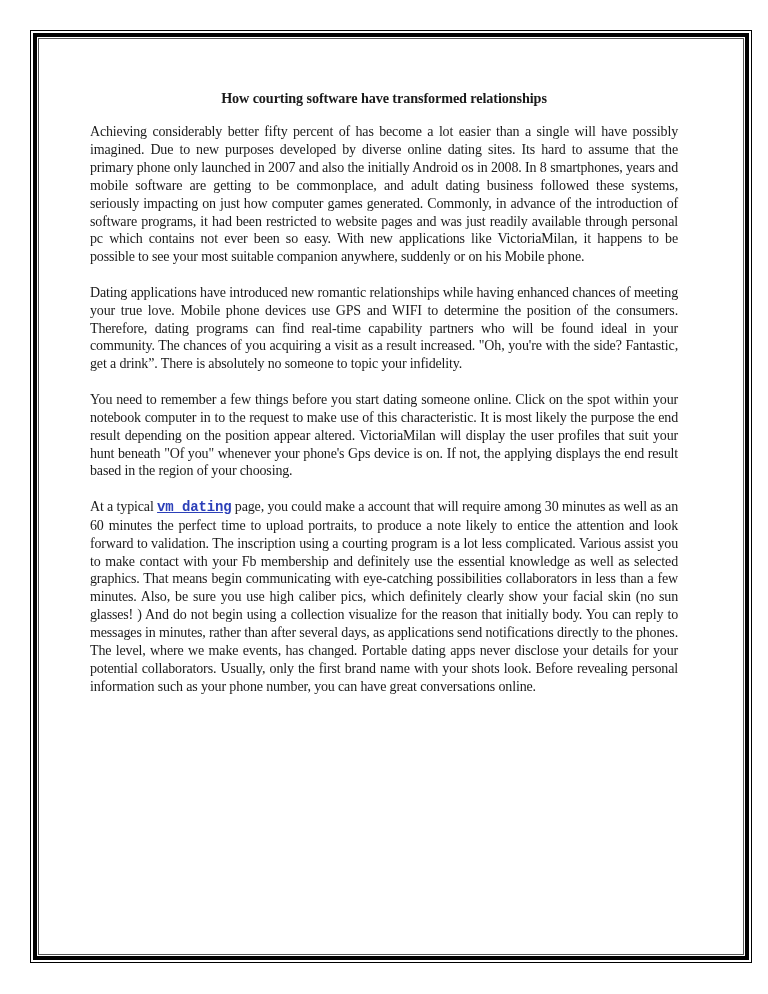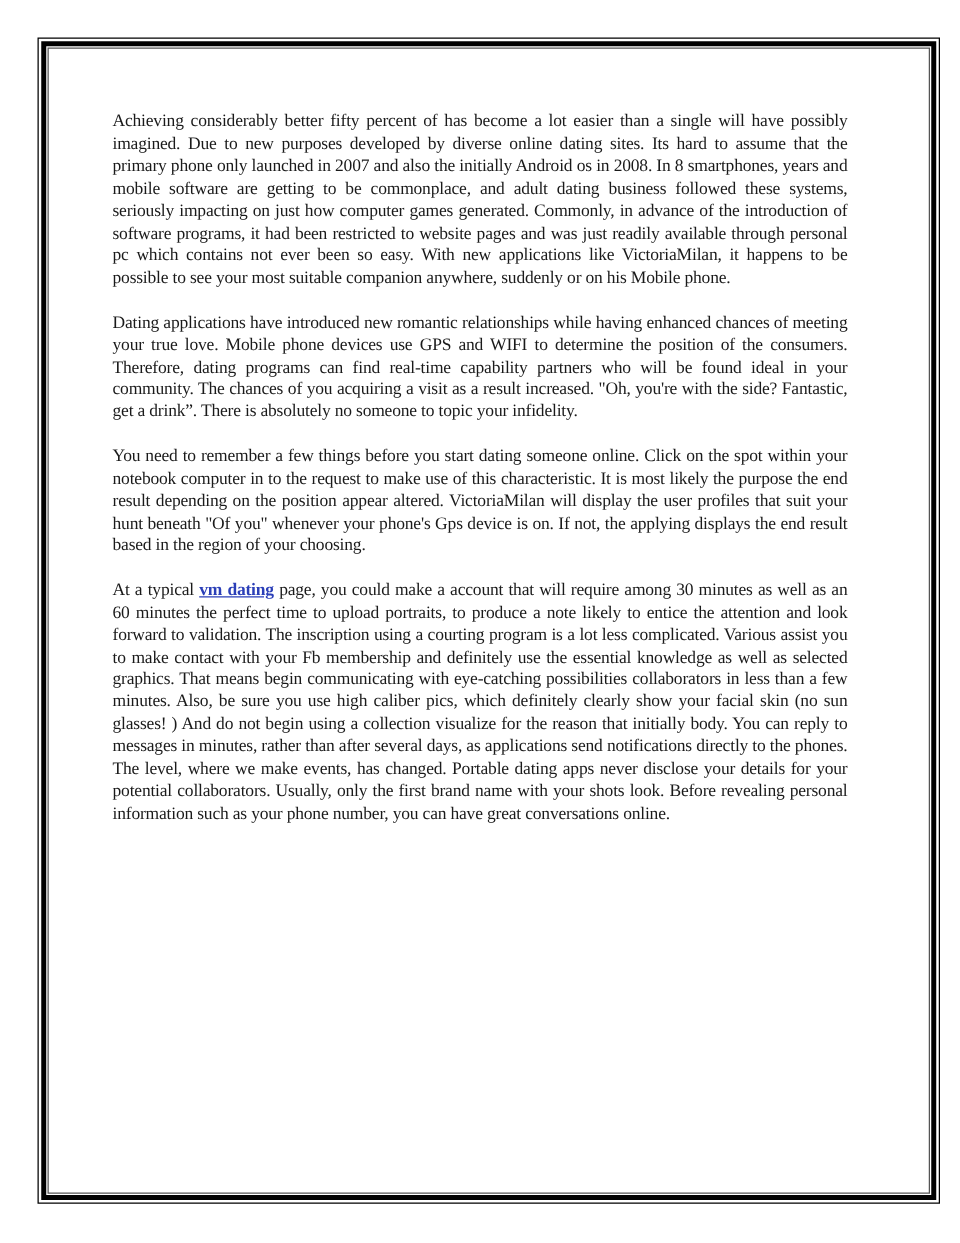--- a/index.html
+++ b/index.html
@@ -24,31 +24,32 @@
   }
   .doc-title {
     text-align: center; font-weight: bold; font-size: 14.2px; line-height: 18px;
     margin: 0 0 16px 0; letter-spacing: -0.1px;
   }
   .para {
     text-align: justify; font-size: 14px; line-height: 17.9px; margin: 0 0 17.5px 0;
     letter-spacing: -0.15px;
   }
   .link {
-    color: #2b3fb8; font-weight: bold; text-decoration: underline; cursor: pointer;
+    color: #2b3fb8; font-weight: bold; text-decoration: underline; cursor: pointer; font-family: Liberation Mono, monospace;
   }
 </style>
 </head>
 <body>
 
 <div class="page-frame">
   <div class="page-frame-inner">
     <div class="page-frame-inner2"></div>
   </div>
 </div>
 
 <div class="content">
+  <h1 class="doc-title">How courting software have transformed relationships</h1>
 
   <p class="para">Achieving considerably better fifty percent of has become a lot easier than a single will have possibly imagined. Due to new purposes developed by diverse online dating sites. Its hard to assume that the primary phone only launched in 2007 and also the initially Android os in 2008. In 8 smartphones, years and mobile software are getting to be commonplace, and adult dating business followed these systems, seriously impacting on just how computer games generated. Commonly, in advance of the introduction of software programs, it had been restricted to website pages and was just readily available through personal pc which contains not ever been so easy. With new applications like VictoriaMilan, it happens to be possible to see your most suitable companion anywhere, suddenly or on his Mobile phone.</p>
   <p class="para">Dating applications have introduced new romantic relationships while having enhanced chances of meeting your true love. Mobile phone devices use GPS and WIFI to determine the position of the consumers. Therefore, dating programs can find real-time capability partners who will be found ideal in your community. The chances of you acquiring a visit as a result increased. "Oh, you're with the side? Fantastic, get a drink”. There is absolutely no someone to topic your infidelity.</p>
   <p class="para">You need to remember a few things before you start dating someone online. Click on the spot within your notebook computer in to the request to make use of this characteristic. It is most likely the purpose the end result depending on the position appear altered. VictoriaMilan will display the user profiles that suit your hunt beneath "Of you" whenever your phone's Gps device is on. If not, the applying displays the end result based in the region of your choosing.</p>
   <p class="para"><span>At a typical </span><a class="link" style="color: rgb(43, 63, 184);">vm dating</a><span> page, you could make a account that will require among 30 minutes as well as an 60 minutes the perfect time to upload portraits, to produce a note likely to entice the attention and look forward to validation. The inscription using a courting program is a lot less complicated. Various assist you to make contact with your Fb membership and definitely use the essential knowledge as well as selected graphics. That means begin communicating with eye-catching possibilities collaborators in less than a few minutes. Also, be sure you use high caliber pics, which definitely clearly show your facial skin (no sun glasses! ) And do not begin using a collection visualize for the reason that initially body. You can reply to messages in minutes, rather than after several days, as applications send notifications directly to the phones. The level, where we make events, has changed. Portable dating apps never disclose your details for your potential collaborators. Usually, only the first brand name with your shots look. Before revealing personal information such as your phone number, you can have great conversations online.</span></p>
 </div>
 
 </body></html>

